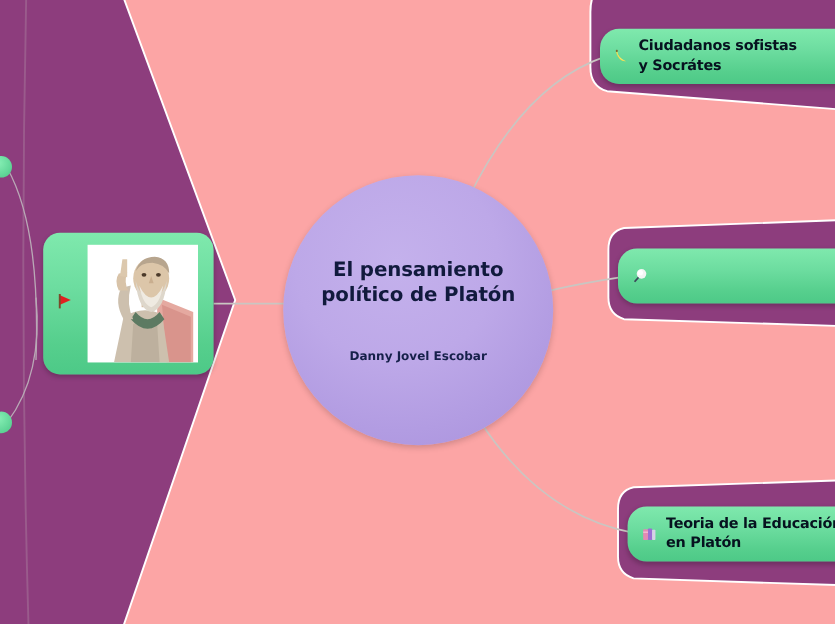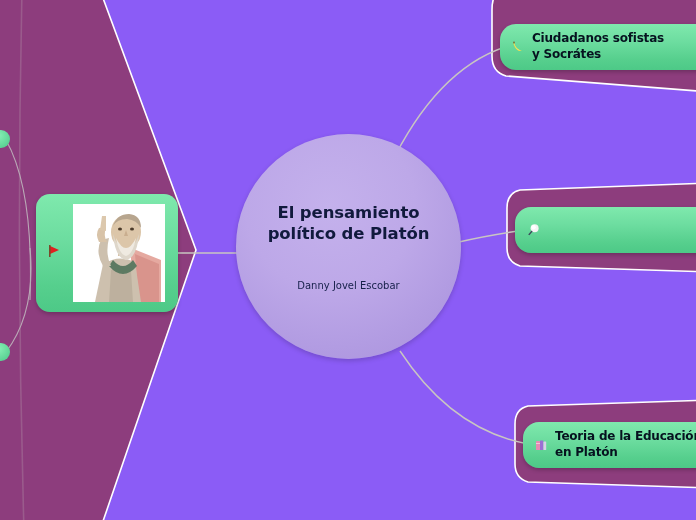--- a/index.html
+++ b/index.html
@@ -5,49 +5,49 @@
   * { margin:0; padding:0; box-sizing:border-box; }
   html,body { width:696px; height:520px; overflow:hidden; }
   body {
     font-family:"DejaVu Sans", sans-serif;
     background:#a1525b;
     position:relative;
   }
   #canvas {
     position:absolute; inset:0;
     width:696px; height:520px;
-    background:#8b5cf6;
+    background:#fca5a5;
     overflow:hidden;
   }
   #bg-svg { position:absolute; left:0; top:0; width:696px; height:520px; }
 
   
   .root-node {
     position:absolute;
-    left:236px; top:134px;
+    left:236px; top:146px;
     width:225px; height:225px;
     border-radius:50%;
     background:radial-gradient(circle at 42% 32%, #c4b1ec 0%, #bda8e8 42%, #b29ce2 70%, #a890db 100%);
     box-shadow:0 2px 5px rgba(0,0,0,0.18);
     display:flex; flex-direction:column;
     align-items:center; justify-content:center;
     text-align:center;
     color:#111a3d;
   }
   .root-title {
     font-size:16.5px; font-weight:bold; line-height:1.28;
     letter-spacing:-0.1px;
     white-space:pre-line;
   }
   .root-sub {
     font-size:10.5px; font-weight:bold; margin-top:12px;
     color:#16204a;
   }
   .root-author {
-    font-size:10px; font-weight:normal; margin-top:36px;
+    font-size:10px; font-weight:bold; margin-top:36px;
     color:#16204a;
   }
 
   
   .node {
     position:absolute;
     border-radius:16px;
     background:linear-gradient(180deg,#7fe9ad 0%,#6ddda0 38%,#56cf8d 78%,#4dc987 100%);
     box-shadow:0 2px 4px rgba(0,0,0,0.22);
     display:flex; align-items:center;

